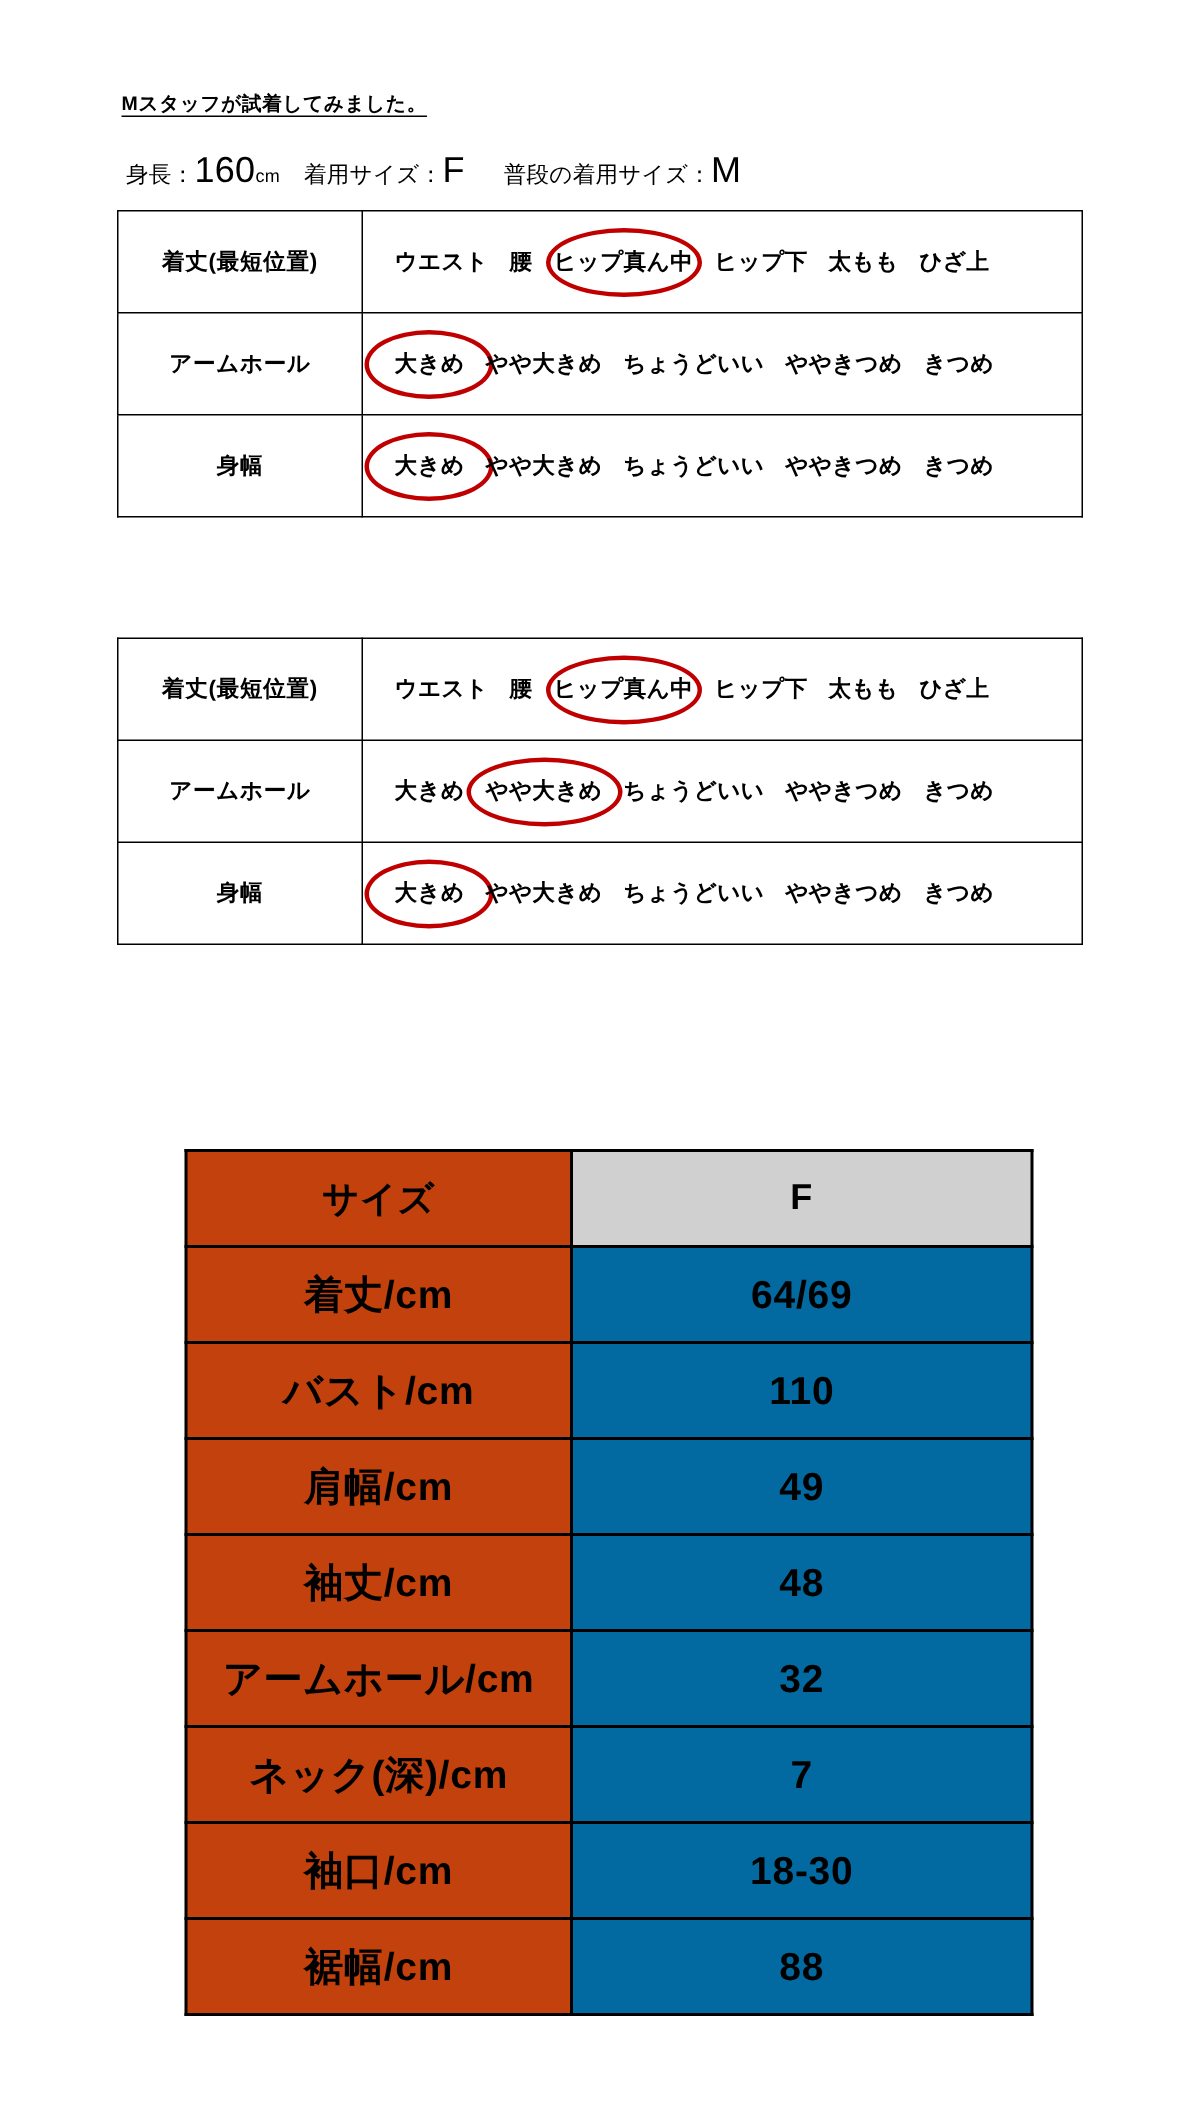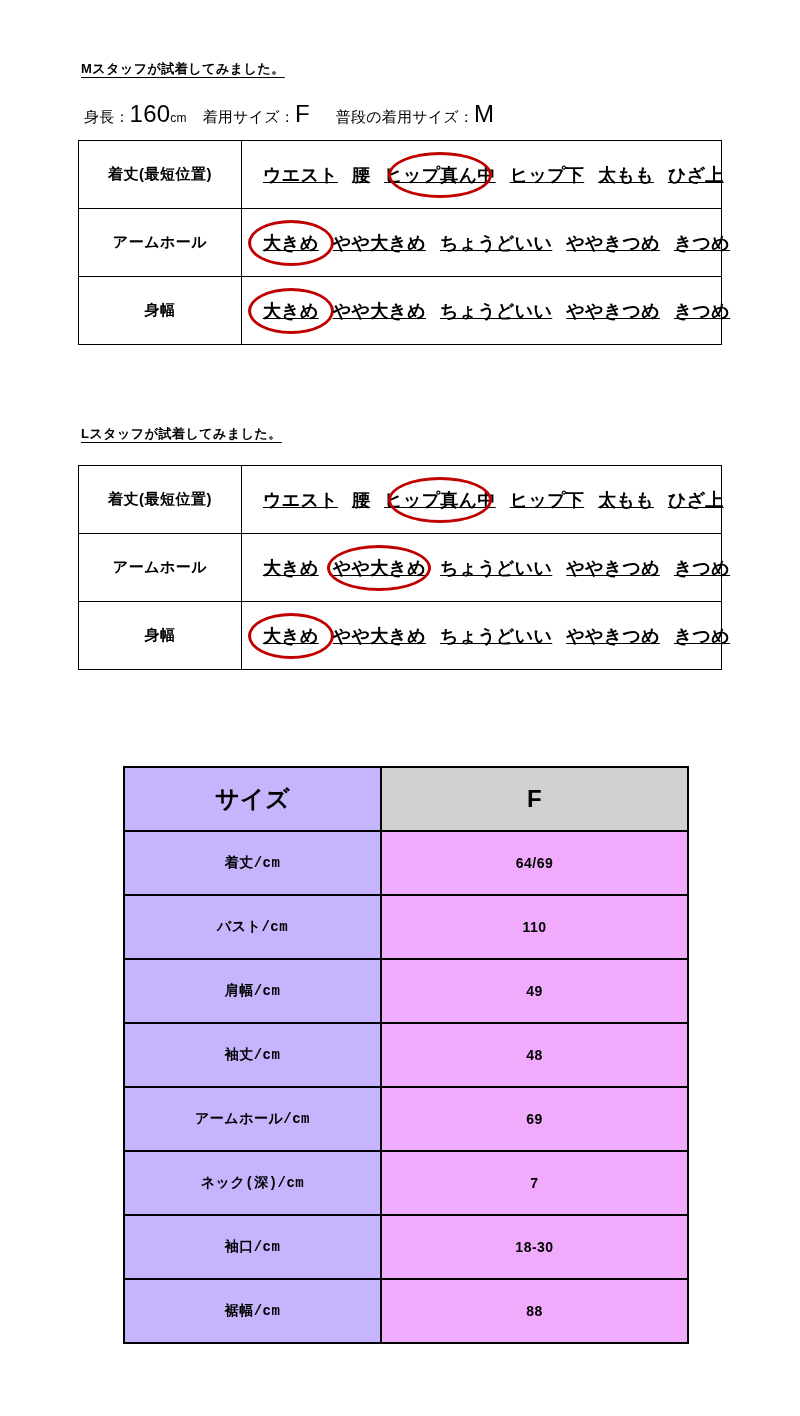--- a/index.html
+++ b/index.html
@@ -73,25 +73,24 @@
     letter-spacing: 0.5px;
   }
   table.fit td.opts {
     padding: 0 14px;
     position: relative;
   }
   .opt-row {
     display: flex;
     align-items: center;
     justify-content: flex-start;
-    font-size: 18px;
+    font-size: 15px;
     font-weight: bold;
     letter-spacing: 0.3px;
     white-space: nowrap;
-    text-decoration: underline;
   }
   .opt {
     position: relative;
     padding: 0 7px;
     display: inline-block;
   }
   .opt.circled::after {
     content: "";
     position: absolute;
     left: 50%;
@@ -116,31 +115,30 @@
   table.size {
     border-collapse: collapse;
     width: 566px;
     table-layout: fixed;
   }
   table.size td {
     border: 2px solid #000;
     height: 60px;
     text-align: center;
     vertical-align: middle;
-    font-size: 14px;
+    font-size: 26px;
     font-weight: bold;
     letter-spacing: 0.5px;
   }
   table.size td.label {
     width: 253px;
-    background: #c4b5fd;
-    font-family: Liberation Mono, monospace;
+    background: #c2410c;
   }
   table.size td.value {
-    background: #f0abfc;
+    background: #0369a1;
   }
   table.size tr.header td {
     font-size: 24px;
   }
   table.size tr.header td.value { background: #d0d0d0; }
 </style>
 </head>
 <body>
 
 <div class="page">
@@ -189,21 +187,20 @@
             <span class="opt">ややきつめ</span>
             <span class="opt">きつめ</span>
           </div>
         </td>
       </tr>
     </tbody>
       </table>
   </div>
 
   <div class="staff-section l">
-    <div class="staff-heading">Lスタッフが試着してみました。</div>
 
 
     <table class="fit">
       <tbody>
           <tr>
         <td class="head">着丈(最短位置)</td>
         <td class="opts">
           <div class="opt-row">
             <span class="opt">ウエスト</span>
             <span class="opt">腰</span>
@@ -260,21 +257,21 @@
       <tr>
         <td class="label">肩幅/cm</td>
         <td class="value">49</td>
       </tr>
       <tr>
         <td class="label">袖丈/cm</td>
         <td class="value">48</td>
       </tr>
       <tr>
         <td class="label">アームホール/cm</td>
-        <td class="value">69</td>
+        <td class="value">32</td>
       </tr>
       <tr>
         <td class="label">ネック(深)/cm</td>
         <td class="value">7</td>
       </tr>
       <tr>
         <td class="label">袖口/cm</td>
         <td class="value">18-30</td>
       </tr>
       <tr>

